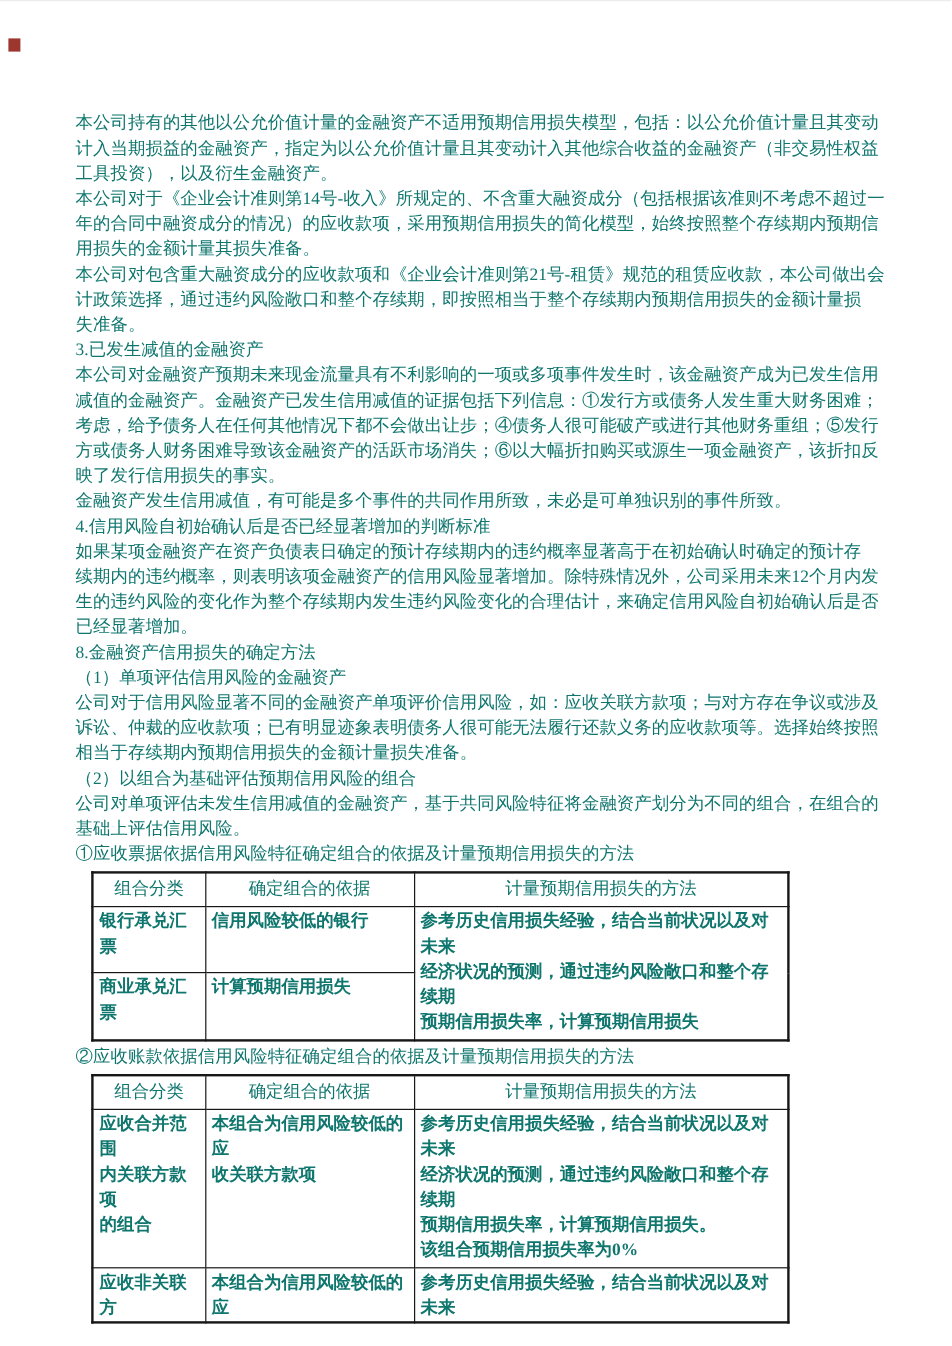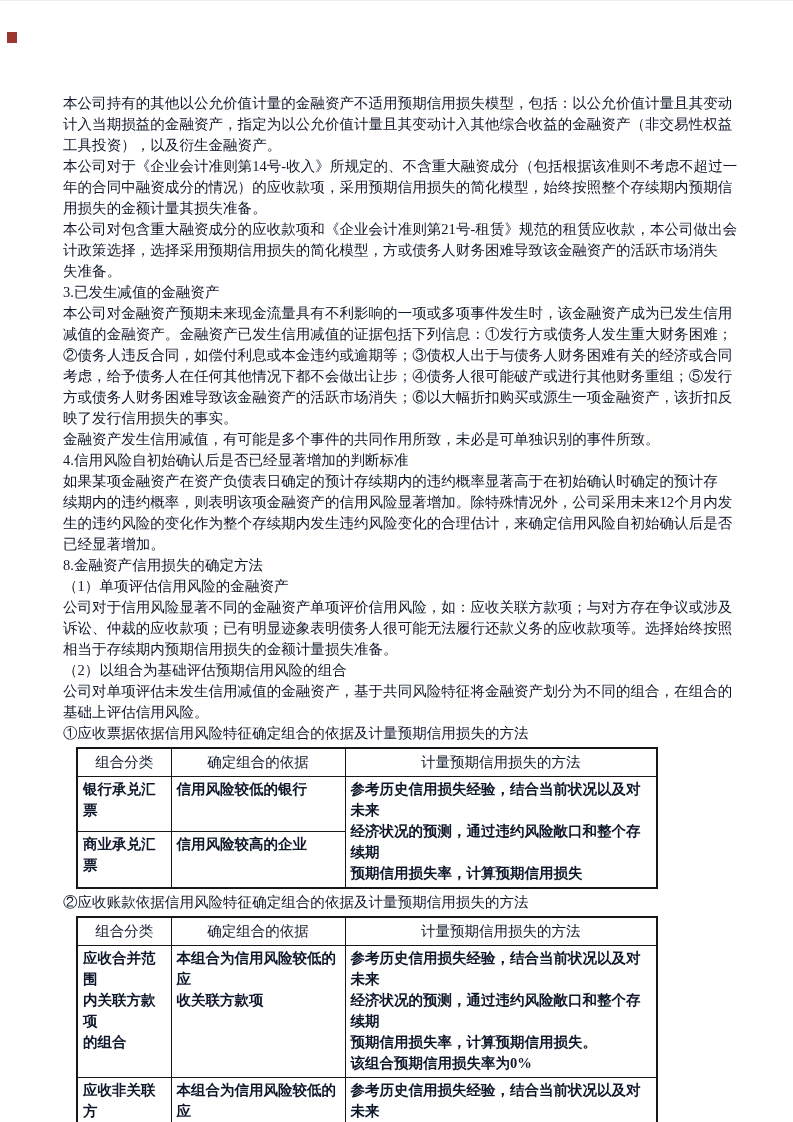--- a/index.html
+++ b/index.html
@@ -2,21 +2,21 @@
 <html><head>
 <meta charset="utf-8">
 <style>
   html, body { margin:0; padding:0; background:#ffffff; }
   .page {
     position:relative;
     width:793px; height:1122px;
     background:#ffffff;
     overflow:hidden;
     font-family:"Liberation Serif","DejaVu Serif",serif;
-    color:#0f172a;
+    color:#0f766e;
     border-top:1px solid #ececec;
   }
   .marker {
     position:absolute; left:7px; top:31px;
     width:10px; height:11px;
     background:#9c362e;
   }
   .content {
     position:absolute; left:63px; top:92px; width:669px;
   }
@@ -67,26 +67,25 @@
   <div class="content">
 
     <div>
         <div class="tline">本公司持有的其他以公允价值计量的金融资产不适用预期信用损失模型，包括：以公允价值计量且其变动</div>
         <div class="tline">计入当期损益的金融资产，指定为以公允价值计量且其变动计入其他综合收益的金融资产（非交易性权益</div>
         <div class="tline">工具投资），以及衍生金融资产。</div>
         <div class="tline">本公司对于《企业会计准则第14号-收入》所规定的、不含重大融资成分（包括根据该准则不考虑不超过一</div>
         <div class="tline">年的合同中融资成分的情况）的应收款项，采用预期信用损失的简化模型，始终按照整个存续期内预期信</div>
         <div class="tline">用损失的金额计量其损失准备。</div>
         <div class="tline">本公司对包含重大融资成分的应收款项和《企业会计准则第21号-租赁》规范的租赁应收款，本公司做出会</div>
-        <div class="tline">计政策选择，选择采用预期信用损失的简化模型，方或债务人财务困难导致该金融资产的活跃市场消失</div>
+        <div class="tline">计政策选择，通过违约风险敞口和整个存续期，即按照相当于整个存续期内预期信用损失的金额计量损</div>
         <div class="tline">失准备。</div>
         <div class="tline">3.已发生减值的金融资产</div>
         <div class="tline">本公司对金融资产预期未来现金流量具有不利影响的一项或多项事件发生时，该金融资产成为已发生信用</div>
         <div class="tline">减值的金融资产。金融资产已发生信用减值的证据包括下列信息：①发行方或债务人发生重大财务困难；</div>
-        <div class="tline">②债务人违反合同，如偿付利息或本金违约或逾期等；③债权人出于与债务人财务困难有关的经济或合同</div>
         <div class="tline">考虑，给予债务人在任何其他情况下都不会做出让步；④债务人很可能破产或进行其他财务重组；⑤发行</div>
         <div class="tline">方或债务人财务困难导致该金融资产的活跃市场消失；⑥以大幅折扣购买或源生一项金融资产，该折扣反</div>
         <div class="tline">映了发行信用损失的事实。</div>
         <div class="tline">金融资产发生信用减值，有可能是多个事件的共同作用所致，未必是可单独识别的事件所致。</div>
         <div class="tline">4.信用风险自初始确认后是否已经显著增加的判断标准</div>
         <div class="tline">如果某项金融资产在资产负债表日确定的预计存续期内的违约概率显著高于在初始确认时确定的预计存</div>
         <div class="tline">续期内的违约概率，则表明该项金融资产的信用风险显著增加。除特殊情况外，公司采用未来12个月内发</div>
         <div class="tline">生的违约风险的变化作为整个存续期内发生违约风险变化的合理估计，来确定信用风险自初始确认后是否</div>
         <div class="tline">已经显著增加。</div>
         <div class="tline">8.金融资产信用损失的确定方法</div>
@@ -115,21 +114,21 @@
         </tr>
         <tr>
           <td>银行承兑汇票</td>
           <td>信用风险较低的银行</td>
           <td rowspan="2">参考历史信用损失经验，结合当前状况以及对未来
 经济状况的预测，通过违约风险敞口和整个存续期
 预期信用损失率，计算预期信用损失</td>
         </tr>
         <tr>
           <td>商业承兑汇票</td>
-          <td>信用风险较高的企业</td>
+          <td>计算预期信用损失</td>
         </tr>
       </tbody>
     </table>
 
     <div class="tline">②应收账款依据信用风险特征确定组合的依据及计量预期信用损失的方法</div>
 
     <table class="ecl">
       <colgroup>
           <col class="c1">
           <col class="c2">

